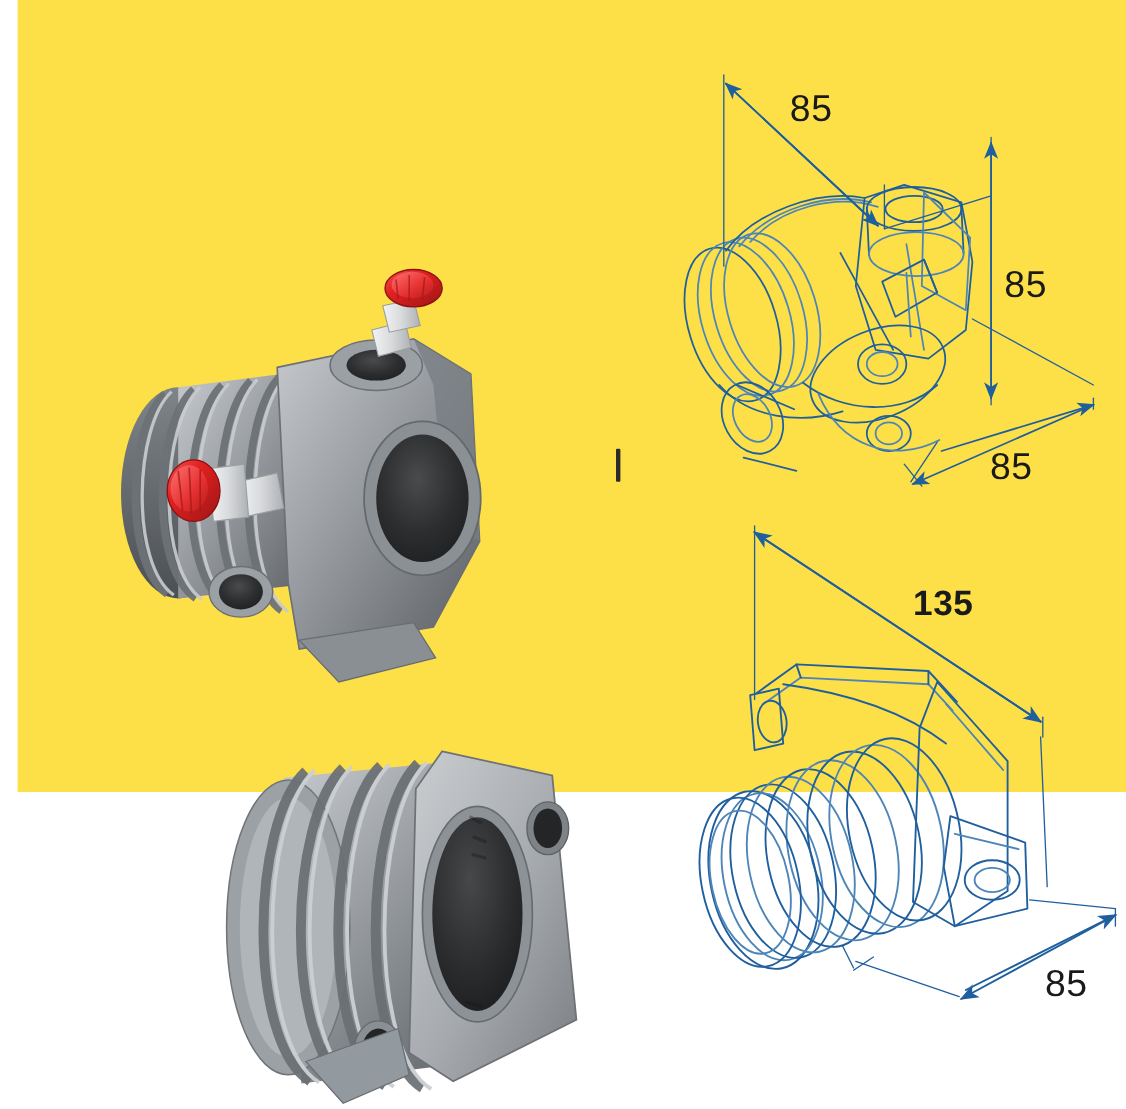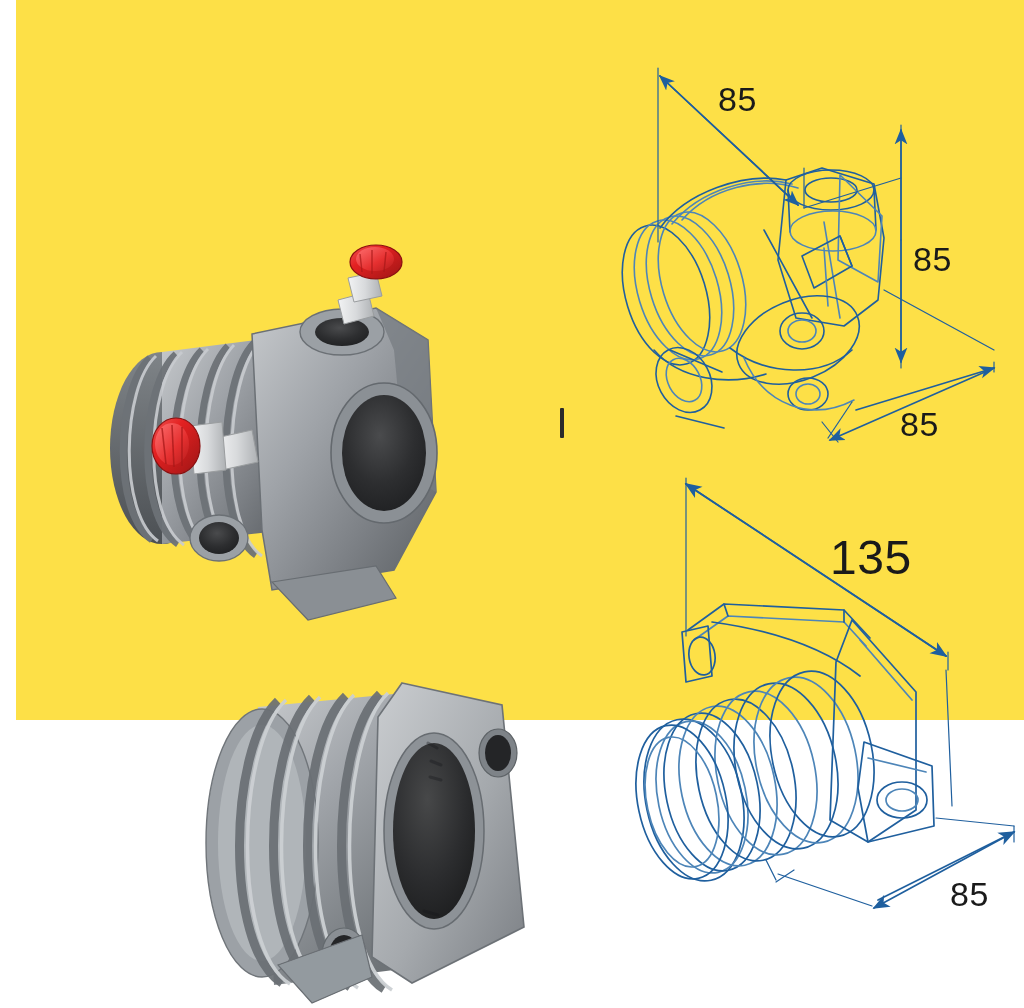--- a/index.html
+++ b/index.html
@@ -366,17 +366,17 @@
 
         <g stroke-width="1.2">
           <line x1="330" y1="200" x2="336" y2="336"></line>
           <line x1="320" y1="348" x2="398" y2="356"></line>
           <line x1="162" y1="404" x2="256" y2="436"></line>
           <line x1="150" y1="390" x2="160" y2="410"></line>
         </g>
       </g>
     </svg>
 
-    <div class="dimtext" style="left:214px;top:60px;font-size:48px;">135</div>
+    <div class="dimtext" style="left:214px;top:60px;font-size:32px;font-weight:bold;">135</div>
     <div class="dimtext" style="left:334px;top:405px;font-size:34px;">85</div>
   </div>
 
 </div>
 
 </body></html>

